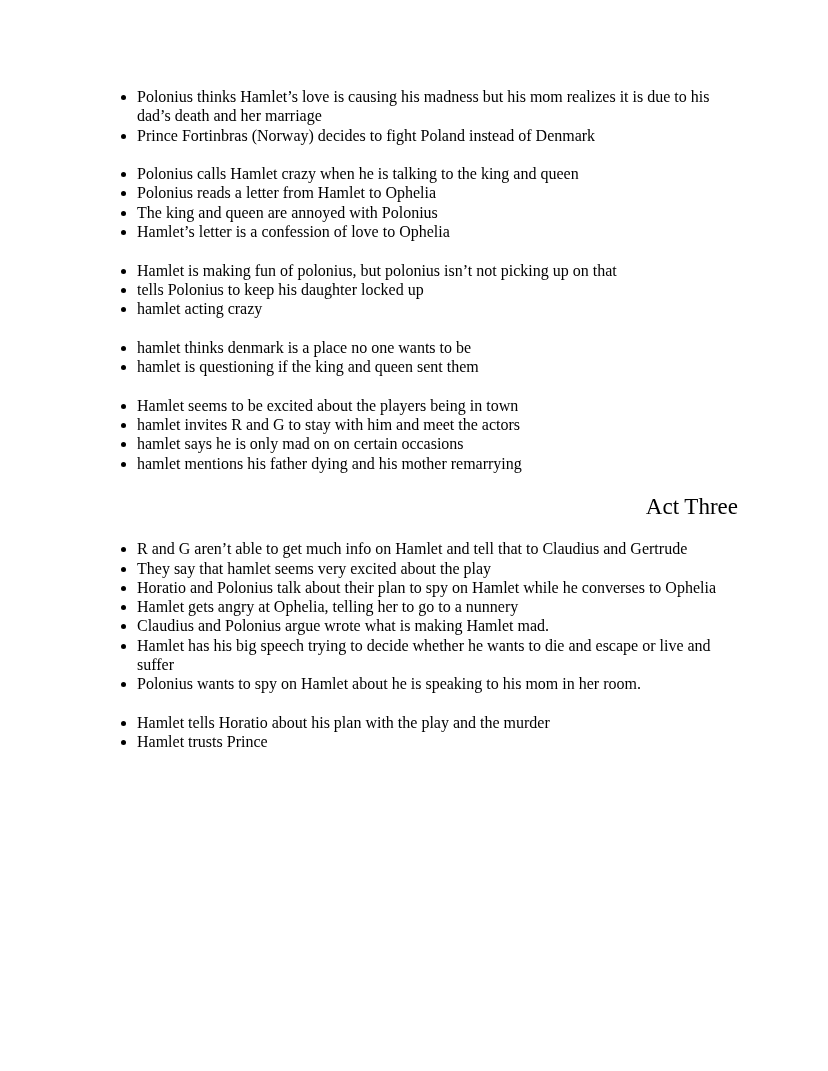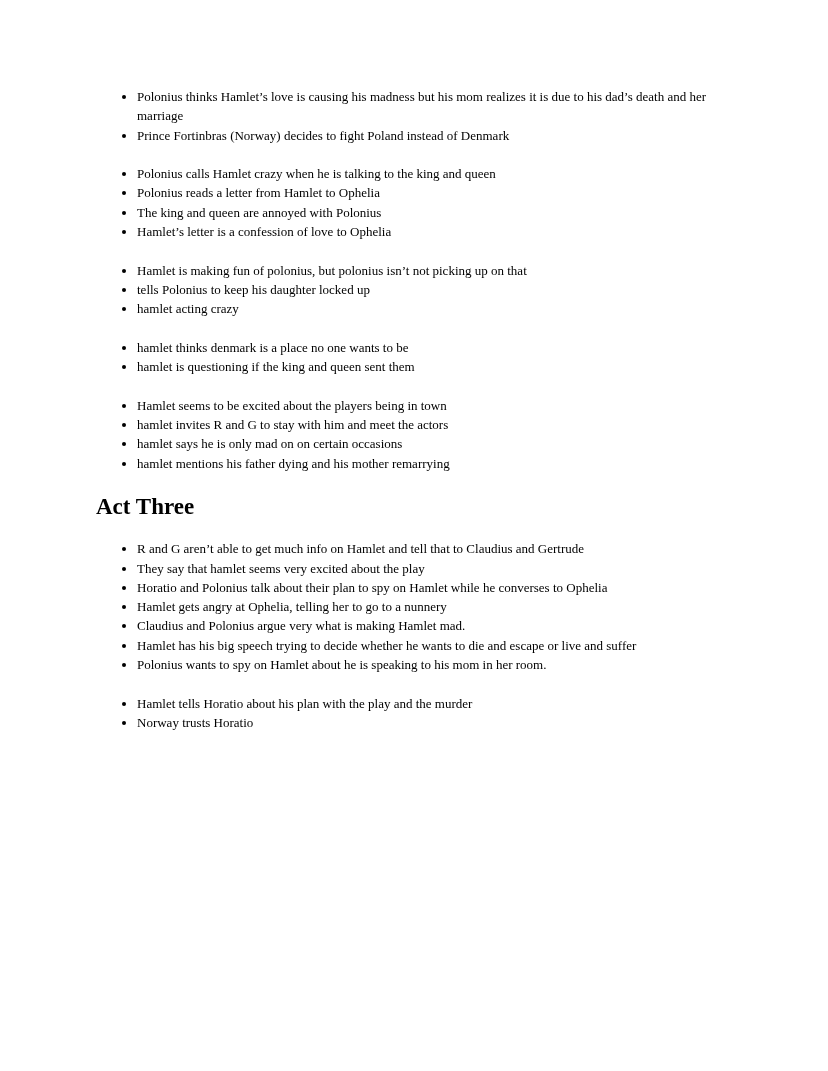--- a/index.html
+++ b/index.html
@@ -19,32 +19,32 @@
     width: 828px;
     height: 1071px;
     background: #ffffff;
     padding: 87px 90px 40px 96px;
     overflow: hidden;
   }
   .bullet-list {
     margin: 0 0 19.3px 0;
     padding: 0 0 0 41px;
     list-style-type: disc;
-    font-size: 13px;
+    font-size: 16px;
     line-height: 19.3px;
   }
   .bullet-list li {
     margin: 0;
     padding: 0;
   }
   .doc-heading {
     font-size: 23px;
     line-height: 30px;
-    font-weight: bold;
-    text-align: left;
+    font-weight: normal;
+    text-align: right;
     margin: 0 0 17px 0;
     padding: 0;
   }
 </style>
 </head>
 <body>
 
 <div class="page">
   <div>
       <ul class="bullet-list">
@@ -71,22 +71,22 @@
         <li>hamlet invites R and G to stay with him and meet the actors</li>
         <li>hamlet says he is only mad on on certain occasions</li>
         <li>hamlet mentions his father dying and his mother remarrying</li>
       </ul>
       <h1 class="doc-heading">Act Three</h1>
       <ul class="bullet-list">
         <li>R and G aren’t able to get much info on Hamlet and tell that to Claudius and Gertrude</li>
         <li>They say that hamlet seems very excited about the play</li>
         <li>Horatio and Polonius talk about their plan to spy on Hamlet while he converses to Ophelia</li>
         <li>Hamlet gets angry at Ophelia, telling her to go to a nunnery</li>
-        <li>Claudius and Polonius argue very what is making Hamlet mad.</li>
+        <li>Claudius and Polonius argue wrote what is making Hamlet mad.</li>
         <li>Hamlet has his big speech trying to decide whether he wants to die and escape or live and suffer</li>
         <li>Polonius wants to spy on Hamlet about he is speaking to his mom in her room.</li>
       </ul>
       <ul class="bullet-list">
         <li>Hamlet tells Horatio about his plan with the play and the murder</li>
-        <li>Norway trusts Horatio</li>
+        <li>Hamlet trusts Prince</li>
       </ul>
     </div>
 </div>
 
 </body></html>

